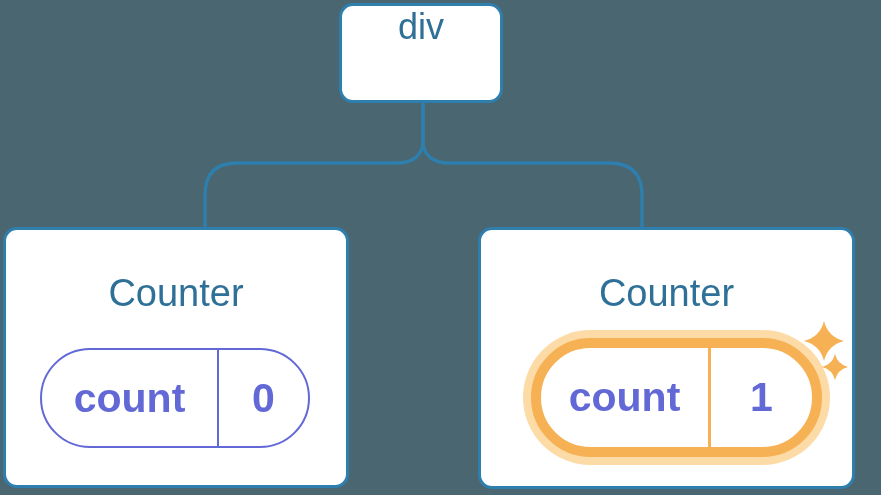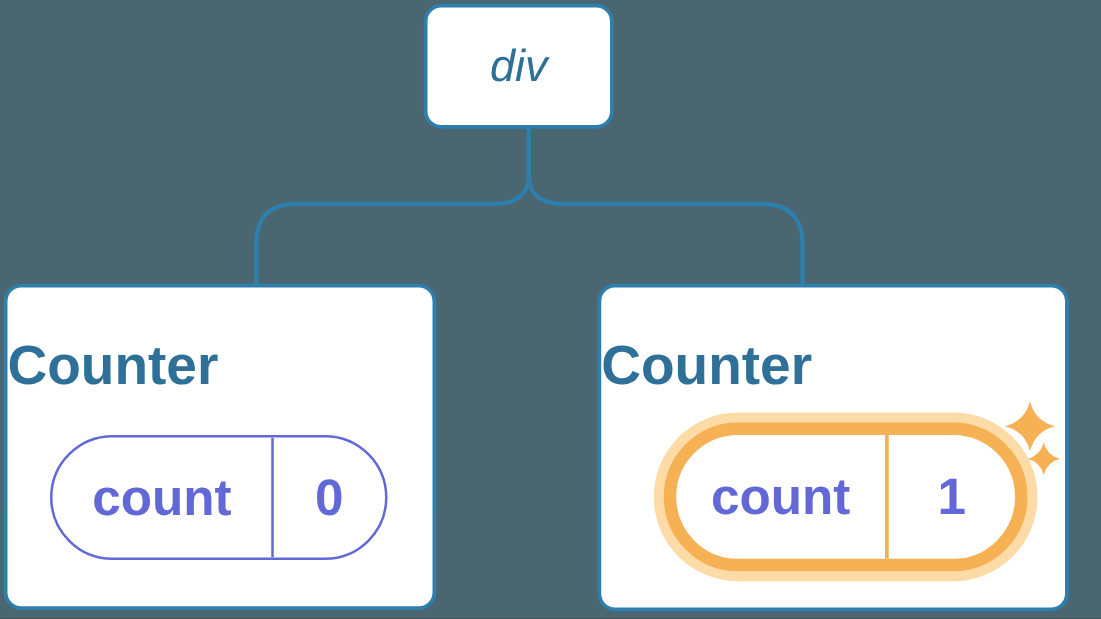--- a/index.html
+++ b/index.html
@@ -21,29 +21,28 @@
     pointer-events: none;
   }
   .connectors path {
     fill: none;
     stroke: var(--color-line, #2e7fad);
     stroke-width: 3.4;
   }
   .node-root {
     position: absolute;
     left: 339px; top: 3px;
-    width: 152px; height: 100px;
+    width: 164px; height: 100px;
     box-sizing: border-box;
     background: var(--color-surface, #fff);
     border: 3px solid var(--color-line, #2e7fad);
     border-radius: 14px;
     display: flex;
-    align-items: center;
+    align-items: flex-start;
     justify-content: center;
-    font-style: italic;
   }
   .node-label {
     font-size: 36px;
     font-weight: 500;
     color: var(--color-node-text, #2f7098);
   }
   .card {
     position: absolute;
     top: 227px;
     height: 261px;
@@ -51,23 +50,23 @@
     background: var(--color-surface, #fff);
     border: 3px solid var(--color-line, #2e7fad);
     border-radius: 14px;
   }
   .card-left  { left: 3px;   width: 346px; }
   .card-right { left: 478px; width: 377px; height: 262px; }
   .card-title {
     position: absolute;
     left: 0; top: 40px;
     width: 100%;
-    text-align: left;
-    font-size: 44px;
-    font-weight: 700;
+    text-align: center;
+    font-size: 38px;
+    font-weight: 400;
     line-height: 46px;
     color: var(--color-node-text, #2f7098);
   }
   .pill {
     position: absolute;
     box-sizing: border-box;
     display: flex;
     align-items: stretch;
     background: var(--color-surface, #fff);
     border-radius: 999px;

